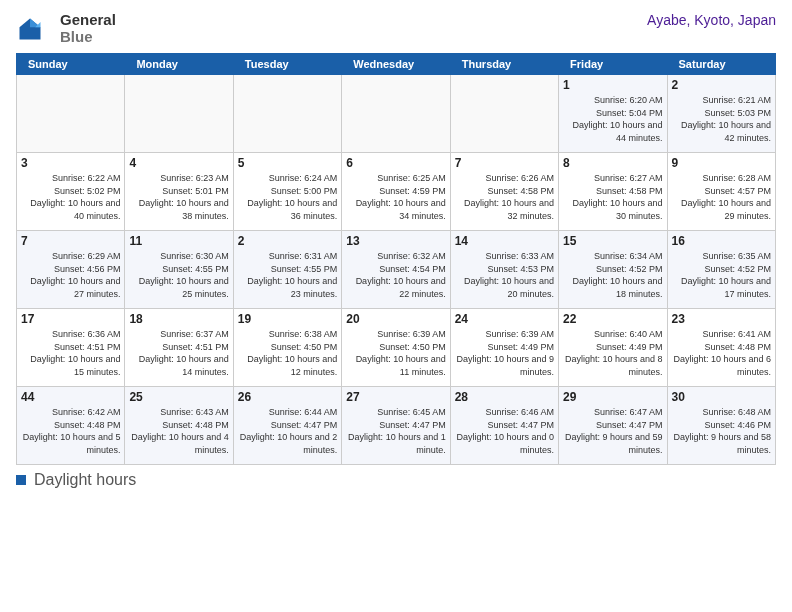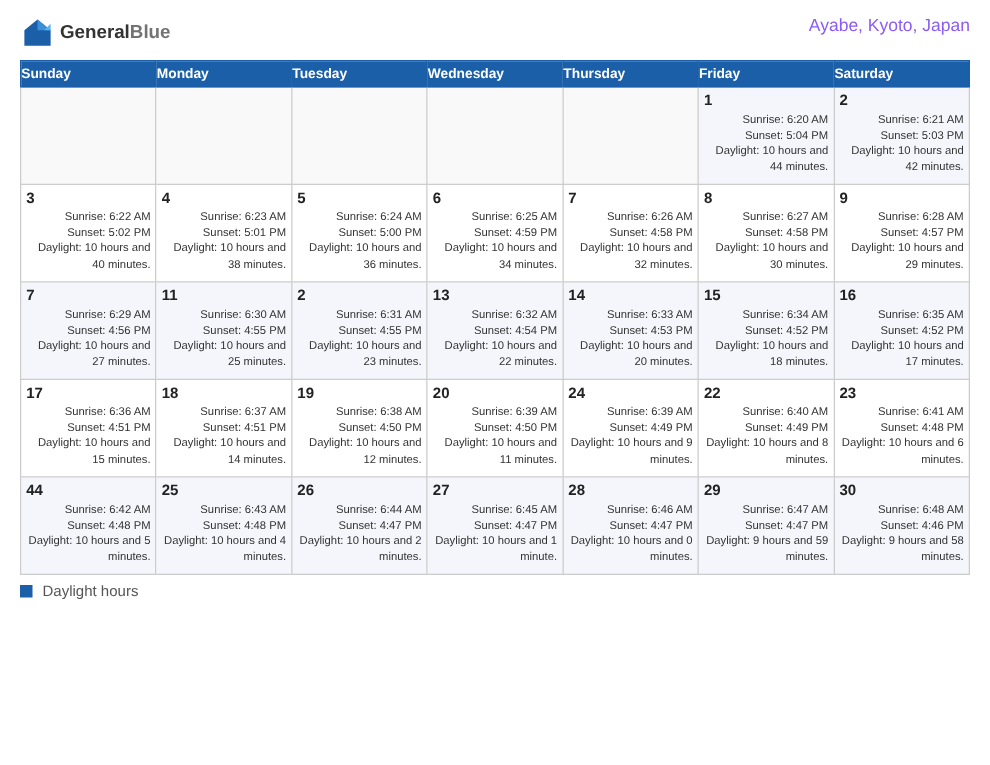--- a/index.html
+++ b/index.html
@@ -21,22 +21,23 @@
       justify-content: space-between;
       margin-bottom: 8px;
     }
     .logo {
       display: flex;
       align-items: center;
       gap: 4px;
     }
     .logo-text {
       display: flex;
-      flex-direction: row;
+      flex-direction: column;
       line-height: 1.1;
+      margin-left: 12px;
     }
     .logo-general {
       font-size: 15px;
       font-weight: bold;
       color: #333;
     }
     .logo-blue {
       font-size: 15px;
       font-weight: bold;
       color: #737373;
@@ -48,33 +49,33 @@
     .title-section {
       text-align: right;
     }
     .month-title {
       font-size: 32px;
       font-weight: normal;
       color: #222;
     }
     .location {
       font-size: 14px;
-      color: #8b5cf6;
+      color: #4c1d95;
     }
     .calendar {
       width: 100%;
       border-collapse: collapse;
       table-layout: fixed;
     }
     .calendar th {
       background: #1a5fa8;
       color: #fff;
       font-size: 11px;
       font-weight: bold;
-      padding: 4px 0;
+      padding: 4px 11px;
       text-align: left;
       border: 1px solid #1a5fa8;
     }
     .calendar td {
       border: 1px solid #ccc;
       vertical-align: top;
       padding: 3px 4px;
       height: 78px;
       background: #fff;
       font-size: 9.5px;
@@ -101,21 +102,21 @@
       margin-bottom: 2px;
     }
     .day-info {
       font-size: 9px;
       color: #333;
       line-height: 1.4;
       text-align: right;
     }
     .legend {
       margin-top: 6px;
-      font-size: 12px;
+      font-size: 16px;
       color: #555;
       display: flex;
       align-items: center;
       gap: 8px;
     }
     .legend-dot {
       width: 10px;
       height: 10px;
       background: #1a5fa8;
       display: inline-block;

